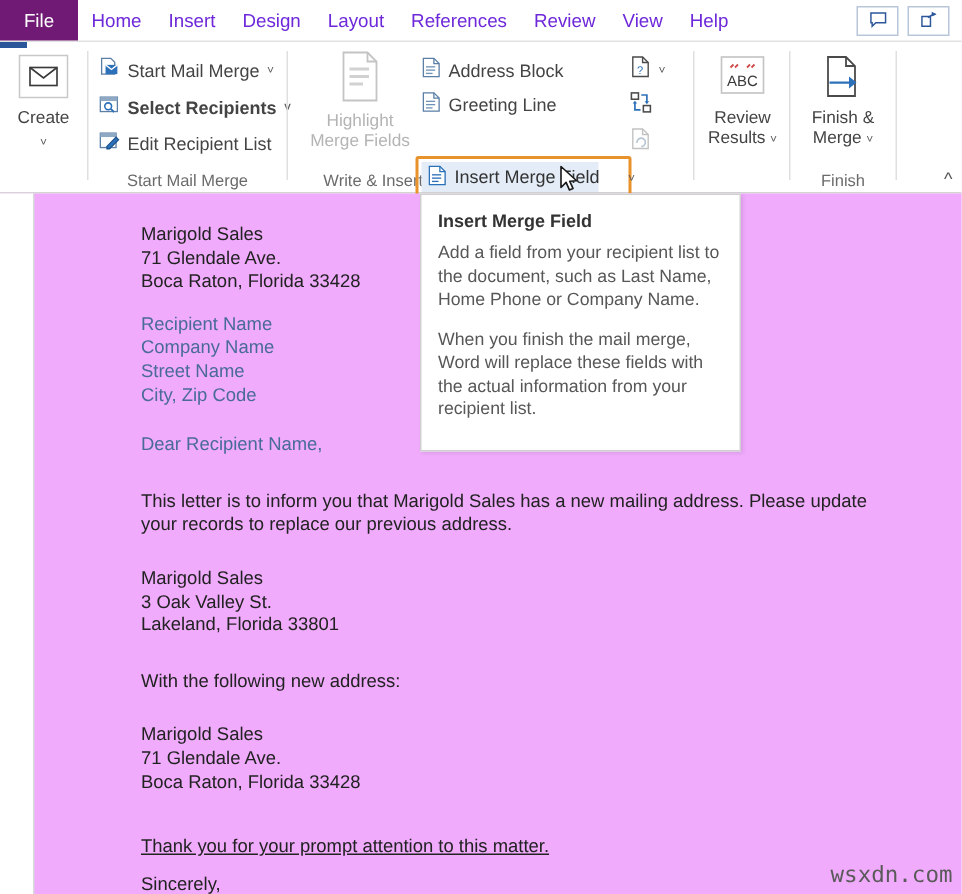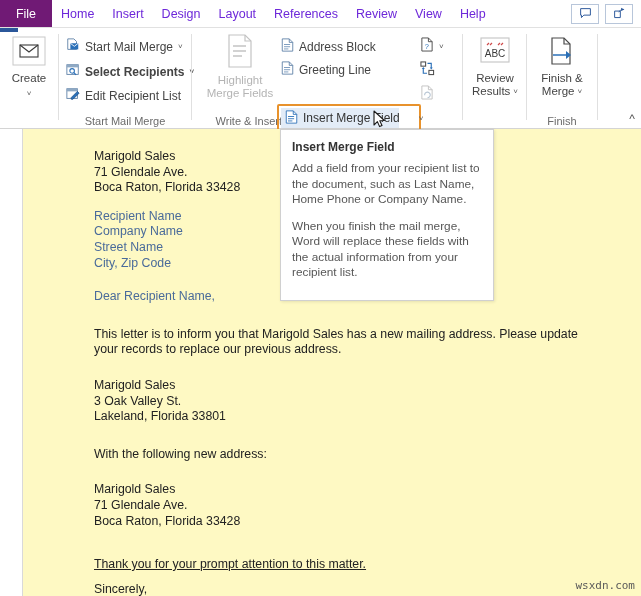--- a/index.html
+++ b/index.html
@@ -88,21 +88,21 @@
     position: absolute; left: 373px; top: 82px; width: 14px; height: 20px;
   }
 
   #ribbon-collapse {
     position: absolute; right: 6px; bottom: 2px; font-size: 12px; color: #555555;
   }
 
   
   #doc-area {
     position: absolute; left: 0; top: 129px; width: 641px; height: 467px;
-    background: #fef9c3;
+    background: #f0abfc;
   }
   #page-left-edge {
     position: absolute; left: 22px; top: 0; width: 1px; height: 467px; background: #d9d9d9;
   }
   #page-left-gutter {
     position: absolute; left: 0; top: 0; width: 22px; height: 467px; background: #ffffff;
   }
   #doc-body {
     position: absolute; left: 94px; top: 20px; width: 520px;
     font-size: 12.3px; color: #222222; line-height: 15.6px;
@@ -119,21 +119,21 @@
     padding: 10px 11px;
   }
   #tooltip-title { font-size: 12px; font-weight: bold; color: #333333; margin-bottom: 7px; }
   .tt-p { font-size: 11.8px; color: #575757; line-height: 15.5px; margin: 0 0 11px 0; }
   .tt-p:last-child { margin-bottom: 0; }
 
   
   #watermark {
     position: absolute; right: 6px; bottom: 4px;
     font-family: "DejaVu Sans Mono", monospace;
-    font-size: 11px; color: #5a5a5a;
+    font-size: 15px; color: #5a5a5a;
   }
 </style>
 </head>
 <body>
 
 <div id="tab-strip">
   <div id="file-tab">
     <span>File</span>
   </div>
   <div class="ribbon-tab">

